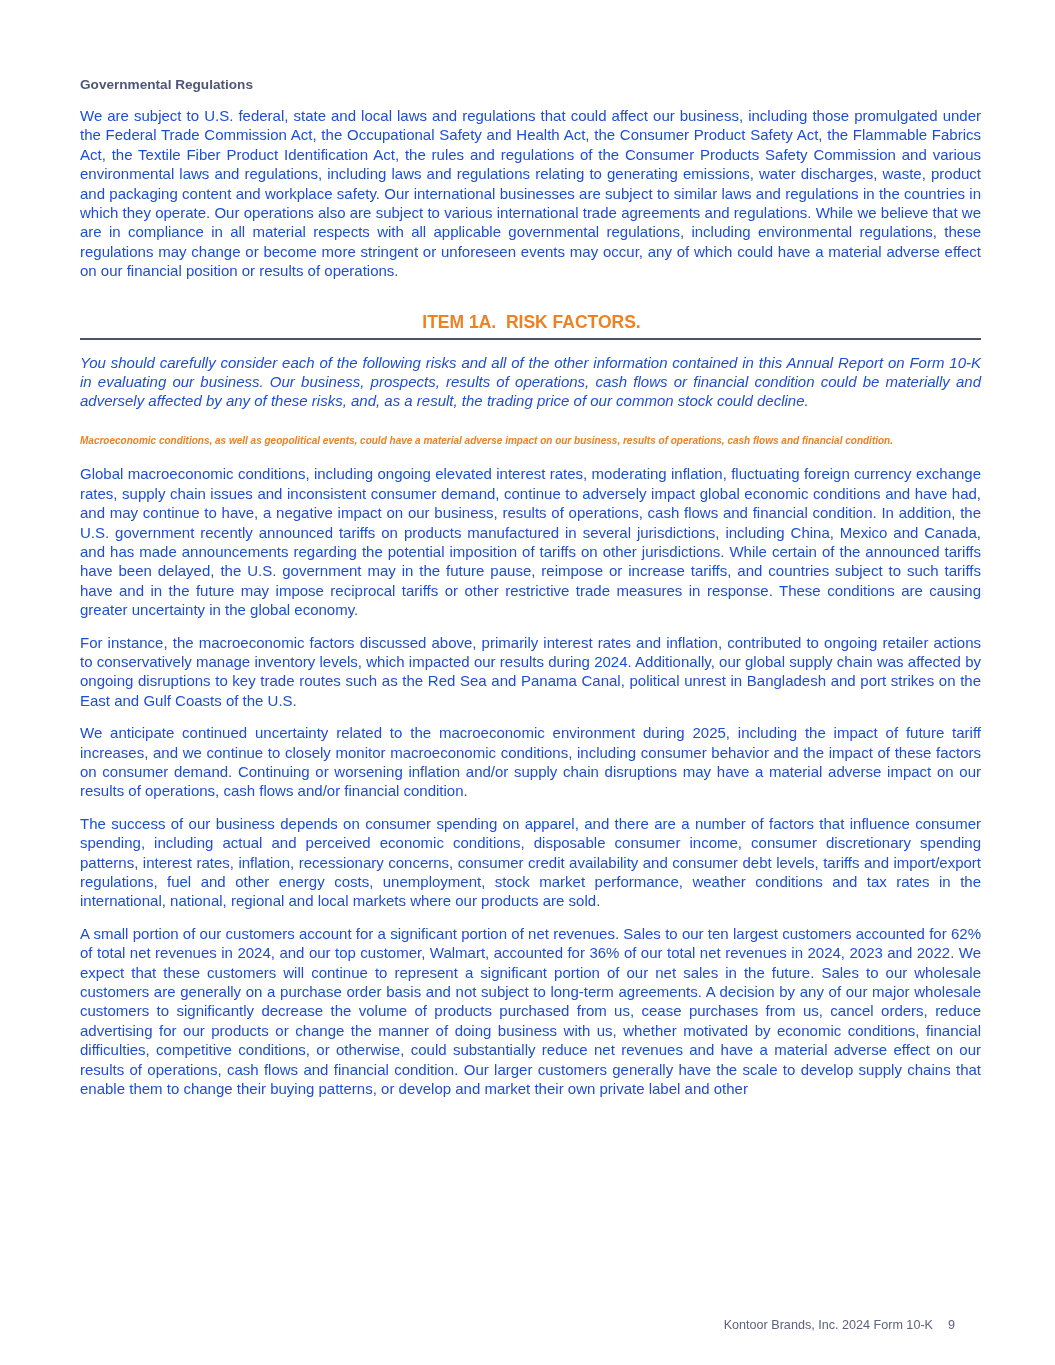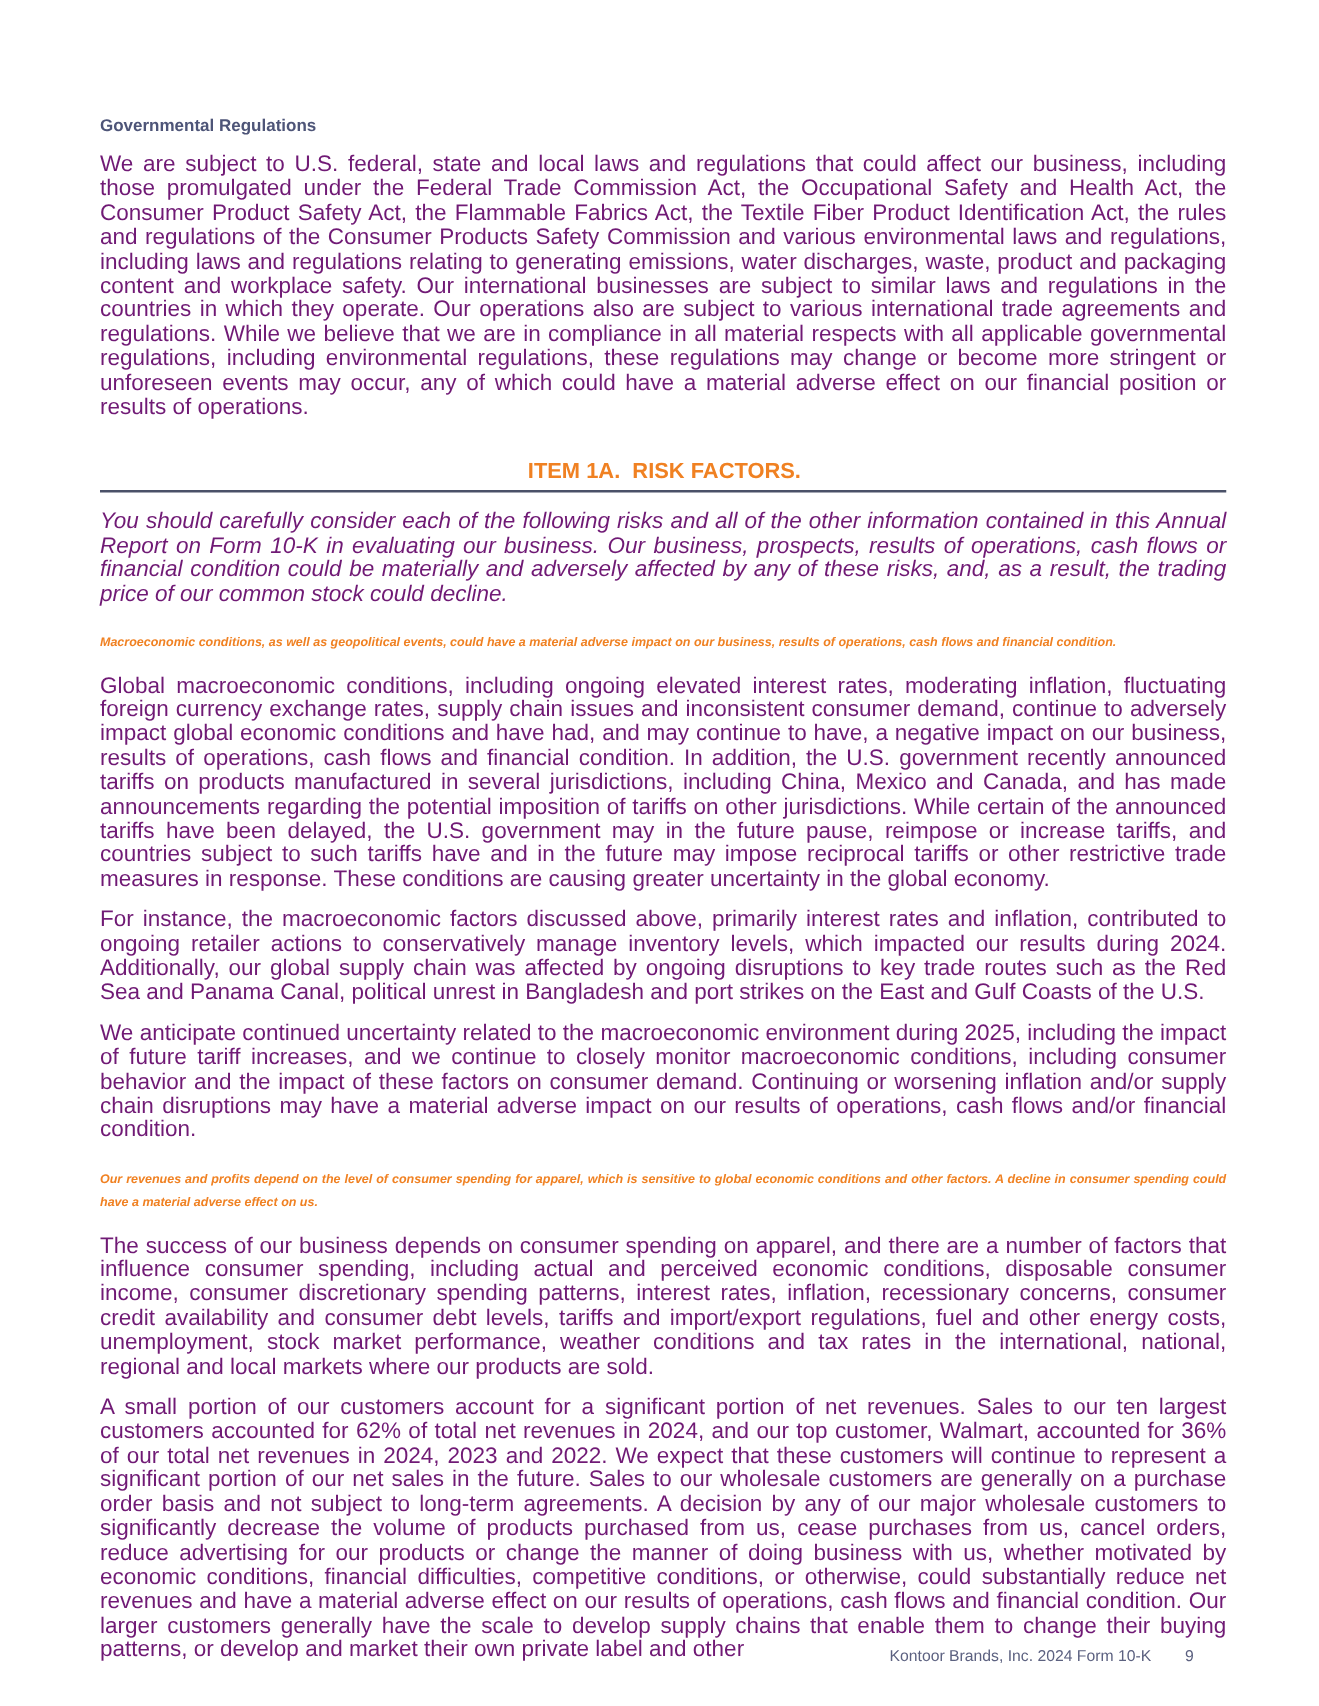--- a/index.html
+++ b/index.html
@@ -8,36 +8,36 @@
     position: relative;
     width: 1055px;
     height: 1365px;
     background: #ffffff;
     font-family: "Liberation Sans", sans-serif;
     overflow: hidden;
   }
   .content {
     position: absolute;
     left: 80px;
-    top: 16px;
+    top: 0;
     width: 901px;
   }
   .sub-heading {
     margin: 0 0 12px 0;
     font-size: 13.6px;
     line-height: 19px;
     font-weight: bold;
     color: #4E5578;
   }
   .gov-heading { margin-top: 75px; }
   p.body {
     margin: 0 0 13px 0;
-    font-size: 18px;
+    font-size: 15px;
     line-height: 19.4px;
-    color: #701a75;
+    color: #1d4ed8;
     text-align: justify;
   }
   .item-heading {
     margin: 30px 0 13px 0;
     padding: 0 0 5px 2px;
     font-size: 17.5px;
     line-height: 22px;
     font-weight: bold;
     color: #F08122;
     border-bottom: 2.5px solid #4A5168;
@@ -59,21 +59,21 @@
     font-style: italic;
     color: #F08122;
     text-align: justify;
   }
   .footer {
     position: absolute;
     right: 100px;
     bottom: 33px;
     display: flex;
     align-items: baseline;
-    gap: 27px;
+    gap: 15px;
     font-size: 12.6px;
     color: #5C6180;
   }
 </style>
 </head>
 <body>
 
 <div class="page">
   <div class="content">
 
@@ -87,21 +87,20 @@
 
 
     <h4 class="risk-heading">Macroeconomic conditions, as well as geopolitical events, could have a material adverse impact on our business, results of operations, cash flows and financial condition.</h4>
 
     <p class="body">Global macroeconomic conditions, including ongoing elevated interest rates, moderating inflation, fluctuating foreign currency exchange rates, supply chain issues and inconsistent consumer demand, continue to adversely impact global economic conditions and have had, and may continue to have, a negative impact on our business, results of operations, cash flows and financial condition. In addition, the U.S. government recently announced tariffs on products manufactured in several jurisdictions, including China, Mexico and Canada, and has made announcements regarding the potential imposition of tariffs on other jurisdictions. While certain of the announced tariffs have been delayed, the U.S. government may in the future pause, reimpose or increase tariffs, and countries subject to such tariffs have and in the future may impose reciprocal tariffs or other restrictive trade measures in response. These conditions are causing greater uncertainty in the global economy.</p>
 
     <p class="body">For instance, the macroeconomic factors discussed above, primarily interest rates and inflation, contributed to ongoing retailer actions to conservatively manage inventory levels, which impacted our results during 2024. Additionally, our global supply chain was affected by ongoing disruptions to key trade routes such as the Red Sea and Panama Canal, political unrest in Bangladesh and port strikes on the East and Gulf Coasts of the U.S.</p>
 
     <p class="body">We anticipate continued uncertainty related to the macroeconomic environment during 2025, including the impact of future tariff increases, and we continue to closely monitor macroeconomic conditions, including consumer behavior and the impact of these factors on consumer demand. Continuing or worsening inflation and/or supply chain disruptions may have a material adverse impact on our results of operations, cash flows and/or financial condition.</p>
 
-    <h4 class="risk-heading">Our revenues and profits depend on the level of consumer spending for apparel, which is sensitive to global economic conditions and other factors. A decline in consumer spending could have a material adverse effect on us.</h4>
 
     <p class="body">The success of our business depends on consumer spending on apparel, and there are a number of factors that influence consumer spending, including actual and perceived economic conditions, disposable consumer income, consumer discretionary spending patterns, interest rates, inflation, recessionary concerns, consumer credit availability and consumer debt levels, tariffs and import/export regulations, fuel and other energy costs, unemployment, stock market performance, weather conditions and tax rates in the international, national, regional and local markets where our products are sold.</p>
 
 
 
     <p class="body">A small portion of our customers account for a significant portion of net revenues. Sales to our ten largest customers accounted for 62% of total net revenues in 2024, and our top customer, Walmart, accounted for 36% of our total net revenues in 2024, 2023 and 2022. We expect that these customers will continue to represent a significant portion of our net sales in the future. Sales to our wholesale customers are generally on a purchase order basis and not subject to long-term agreements. A decision by any of our major wholesale customers to significantly decrease the volume of products purchased from us, cease purchases from us, cancel orders, reduce advertising for our products or change the manner of doing business with us, whether motivated by economic conditions, financial difficulties, competitive conditions, or otherwise, could substantially reduce net revenues and have a material adverse effect on our results of operations, cash flows and financial condition. Our larger customers generally have the scale to develop supply chains that enable them to change their buying patterns, or develop and market their own private label and other</p>
 
   </div>
 
   <div class="footer">

